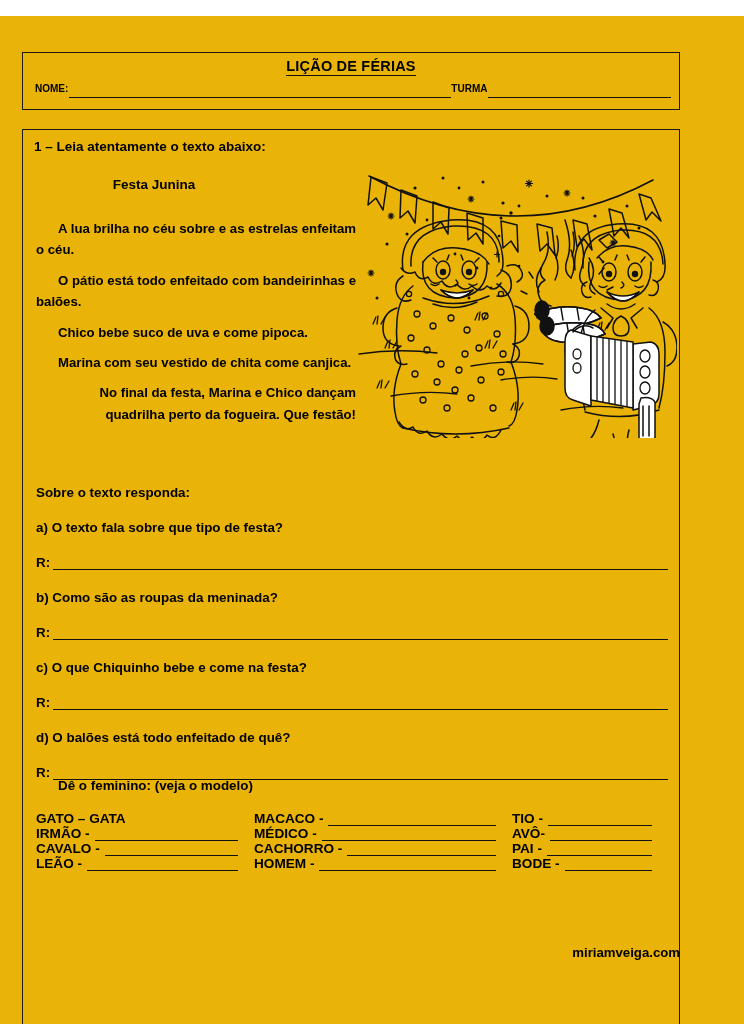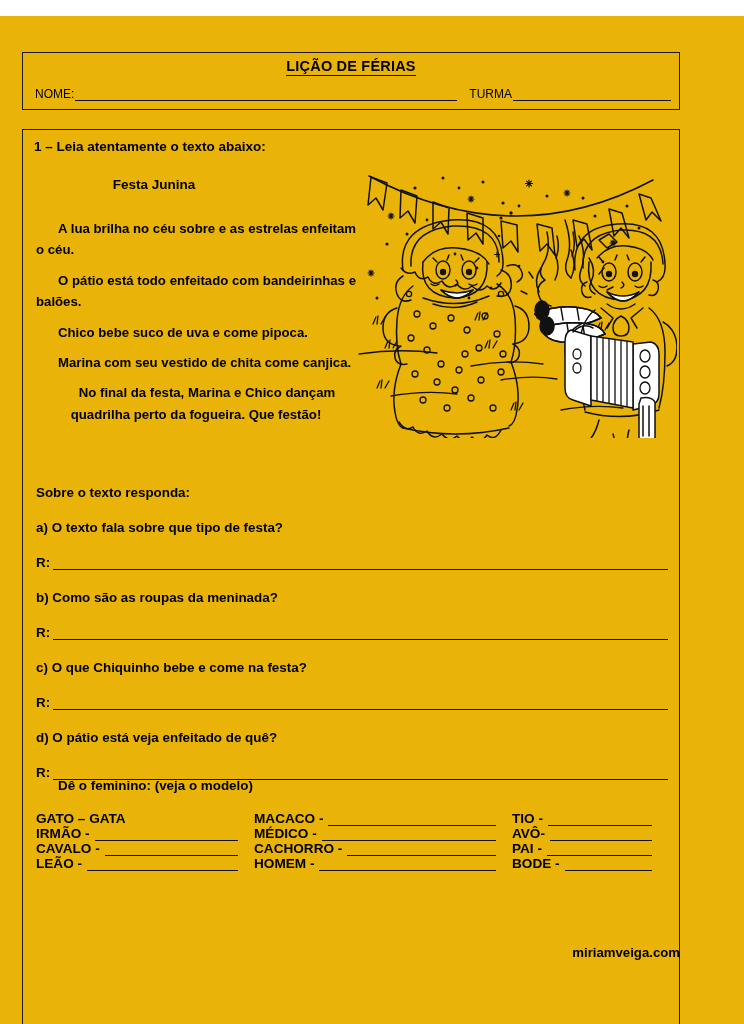--- a/index.html
+++ b/index.html
@@ -48,33 +48,33 @@
     border-bottom: 1.5px solid #111;
     padding-bottom: 1px;
   }
   .nome-row {
     position: absolute;
     left: 12px;
     top: 30px;
     right: 8px;
     height: 22px;
     display: flex;
-    align-items: center;
-    font-size: 12px;
-    font-weight: normal;
+    align-items: flex-start;
+    font-size: 10px;
+    font-weight: bold;
   }
   .nome-label { white-space: nowrap; }
   .nome-rule {
     flex: 0 0 auto;
     width: 382px;
     border-bottom: 1.6px solid #111;
     height: 14px;
     margin: 0 0 1px 1px;
   }
-  .turma-label { white-space: nowrap; margin-left: 12px; }
+  .turma-label { white-space: nowrap; margin-left: 0px; }
   .turma-rule {
     flex: 1 1 auto;
     border-bottom: 1.6px solid #111;
     height: 14px;
     margin: 0 0 1px 1px;
   }
 
   
   .main-box {
     position: absolute;
@@ -110,21 +110,21 @@
     padding-right: 84px;
   }
   .para {
     font-size: 13.2px;
     font-weight: bold;
     line-height: 1.62;
     margin: 0 0 9px 0;
     text-align: justify;
     text-indent: 22px;
   }
-  .para.last { text-align: center; }
+  .para.last { text-align: right; }
 
   
   .illus {
     position: absolute;
     left: 328px;
     top: 28px;
     width: 326px;
     height: 280px;
   }
   .illus svg { display: block; width: 100%; height: 100%; }
@@ -509,21 +509,21 @@
 
       <div class="q-item">
         <div class="q-text">c) O que Chiquinho bebe e come na festa?</div>
         <div class="ans-row">
           <span class="ans-label">R:</span>
           <span class="ans-rule"></span>
         </div>
       </div>
 
       <div class="q-item">
-        <div class="q-text">d) O pátio está veja enfeitado de quê?</div>
+        <div class="q-text">d) O balões está todo enfeitado de quê?</div>
         <div class="ans-row">
           <span class="ans-label">R:</span>
           <span class="ans-rule"></span>
         </div>
       </div>
     </div>
 
     <div class="fem-block">
       <div class="fem-lead">Dê  o feminino: (veja o modelo)</div>
       <div class="fem-grid">

